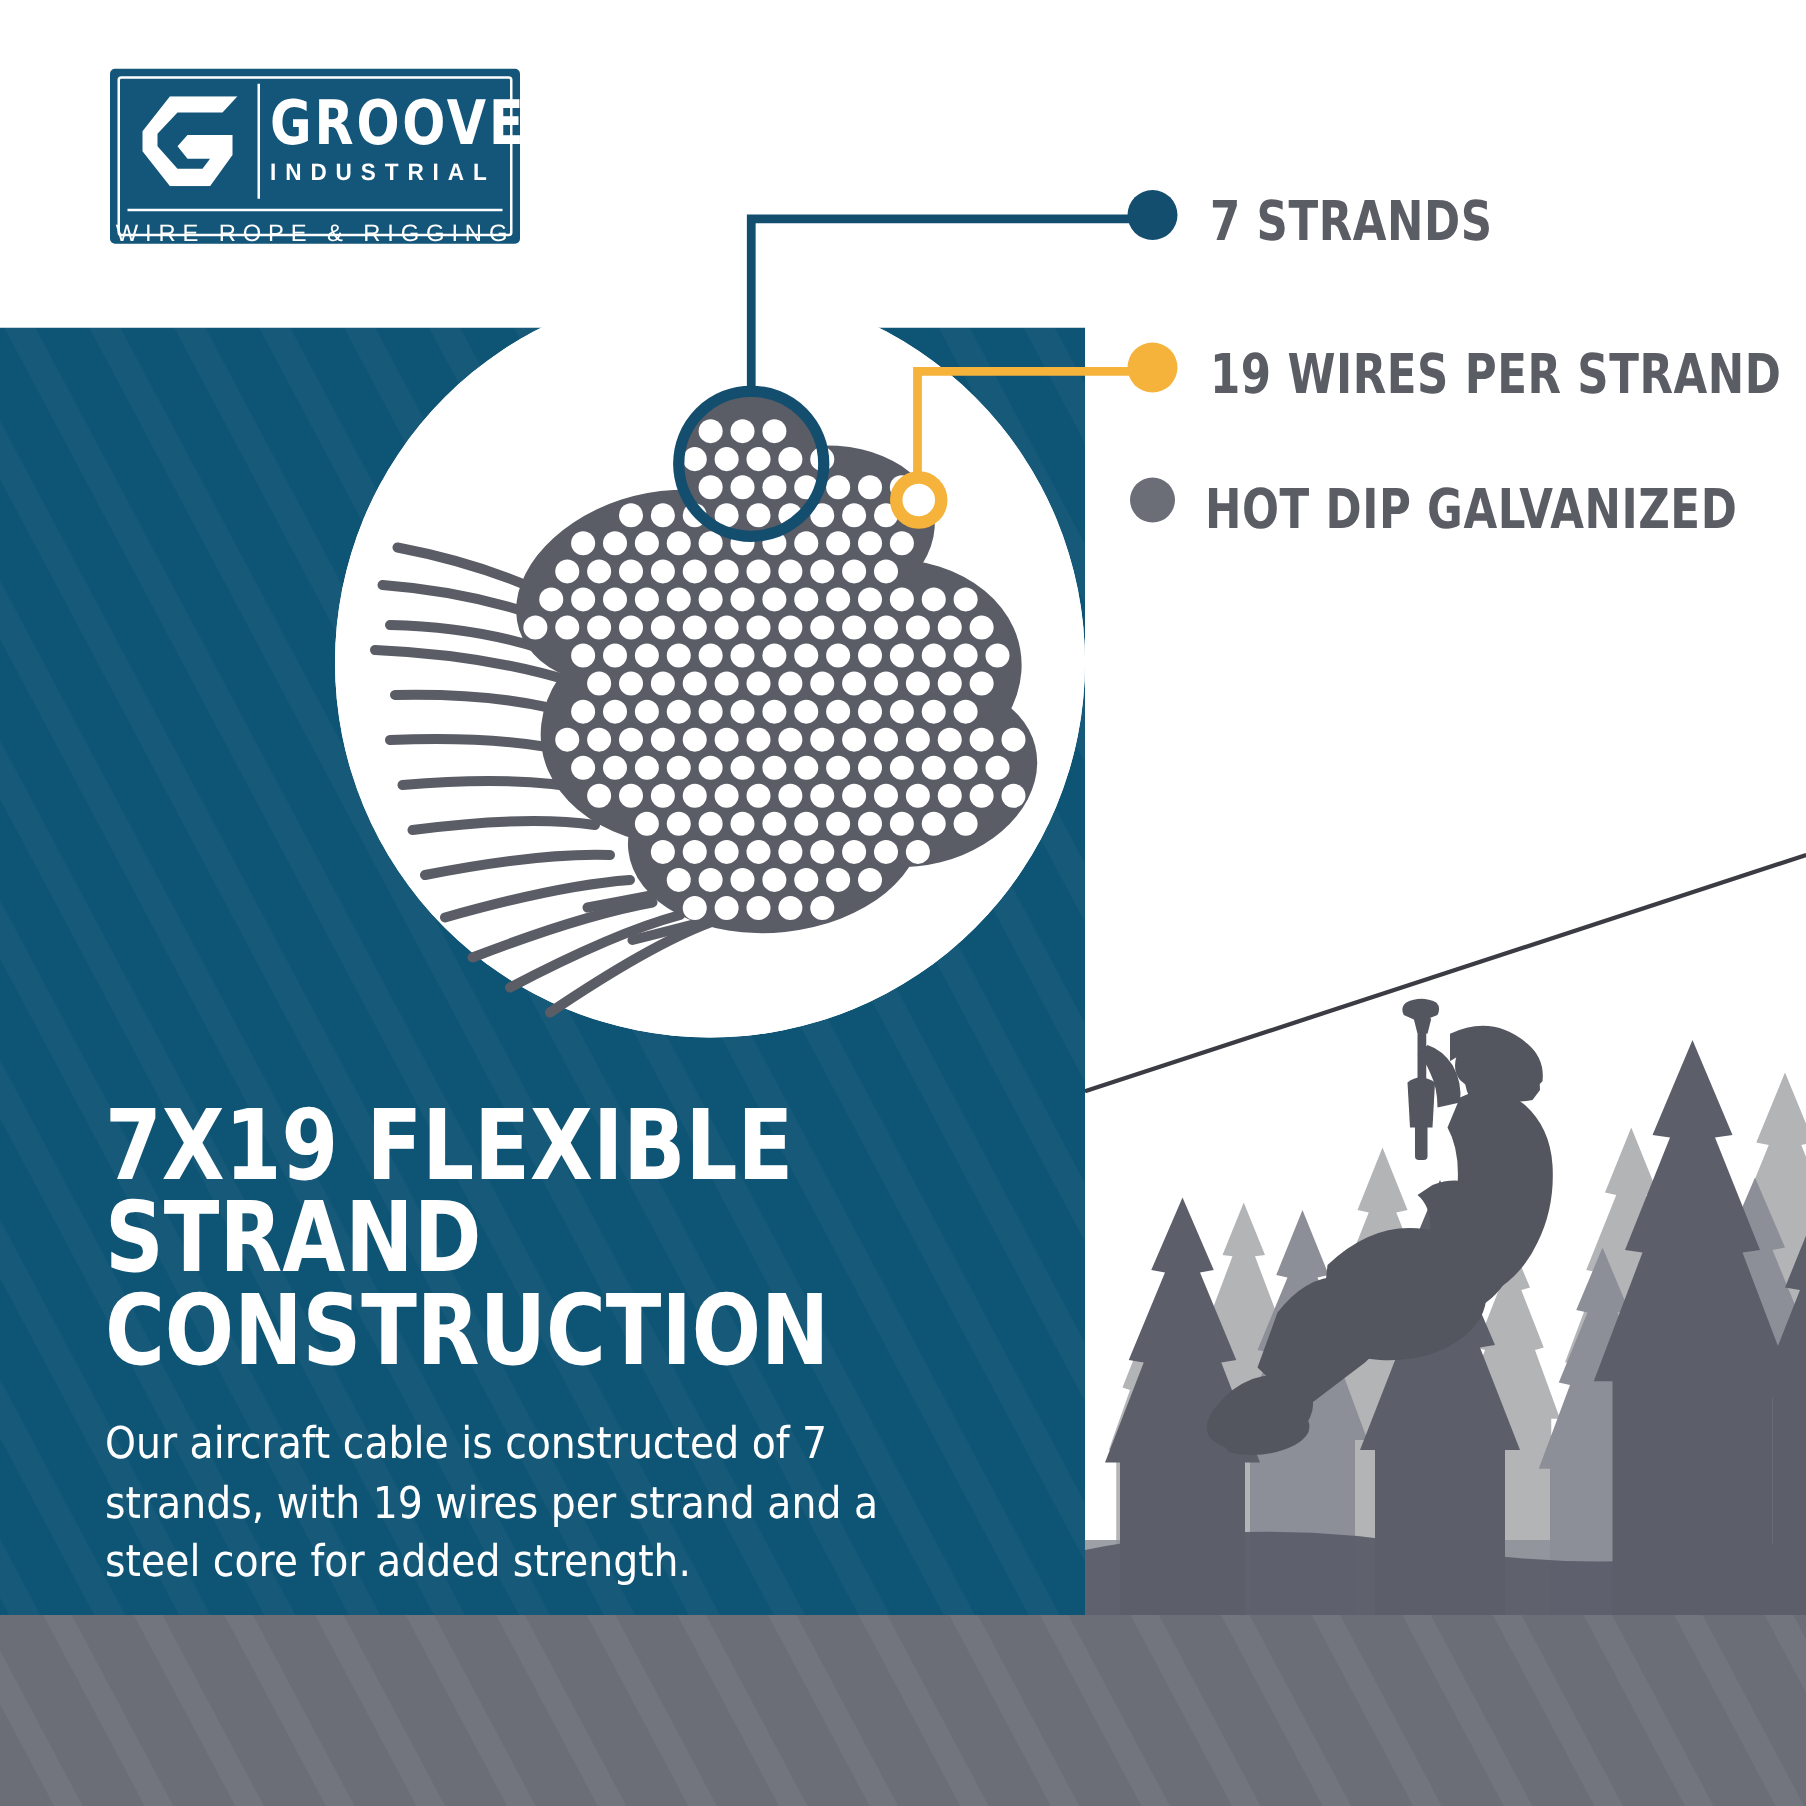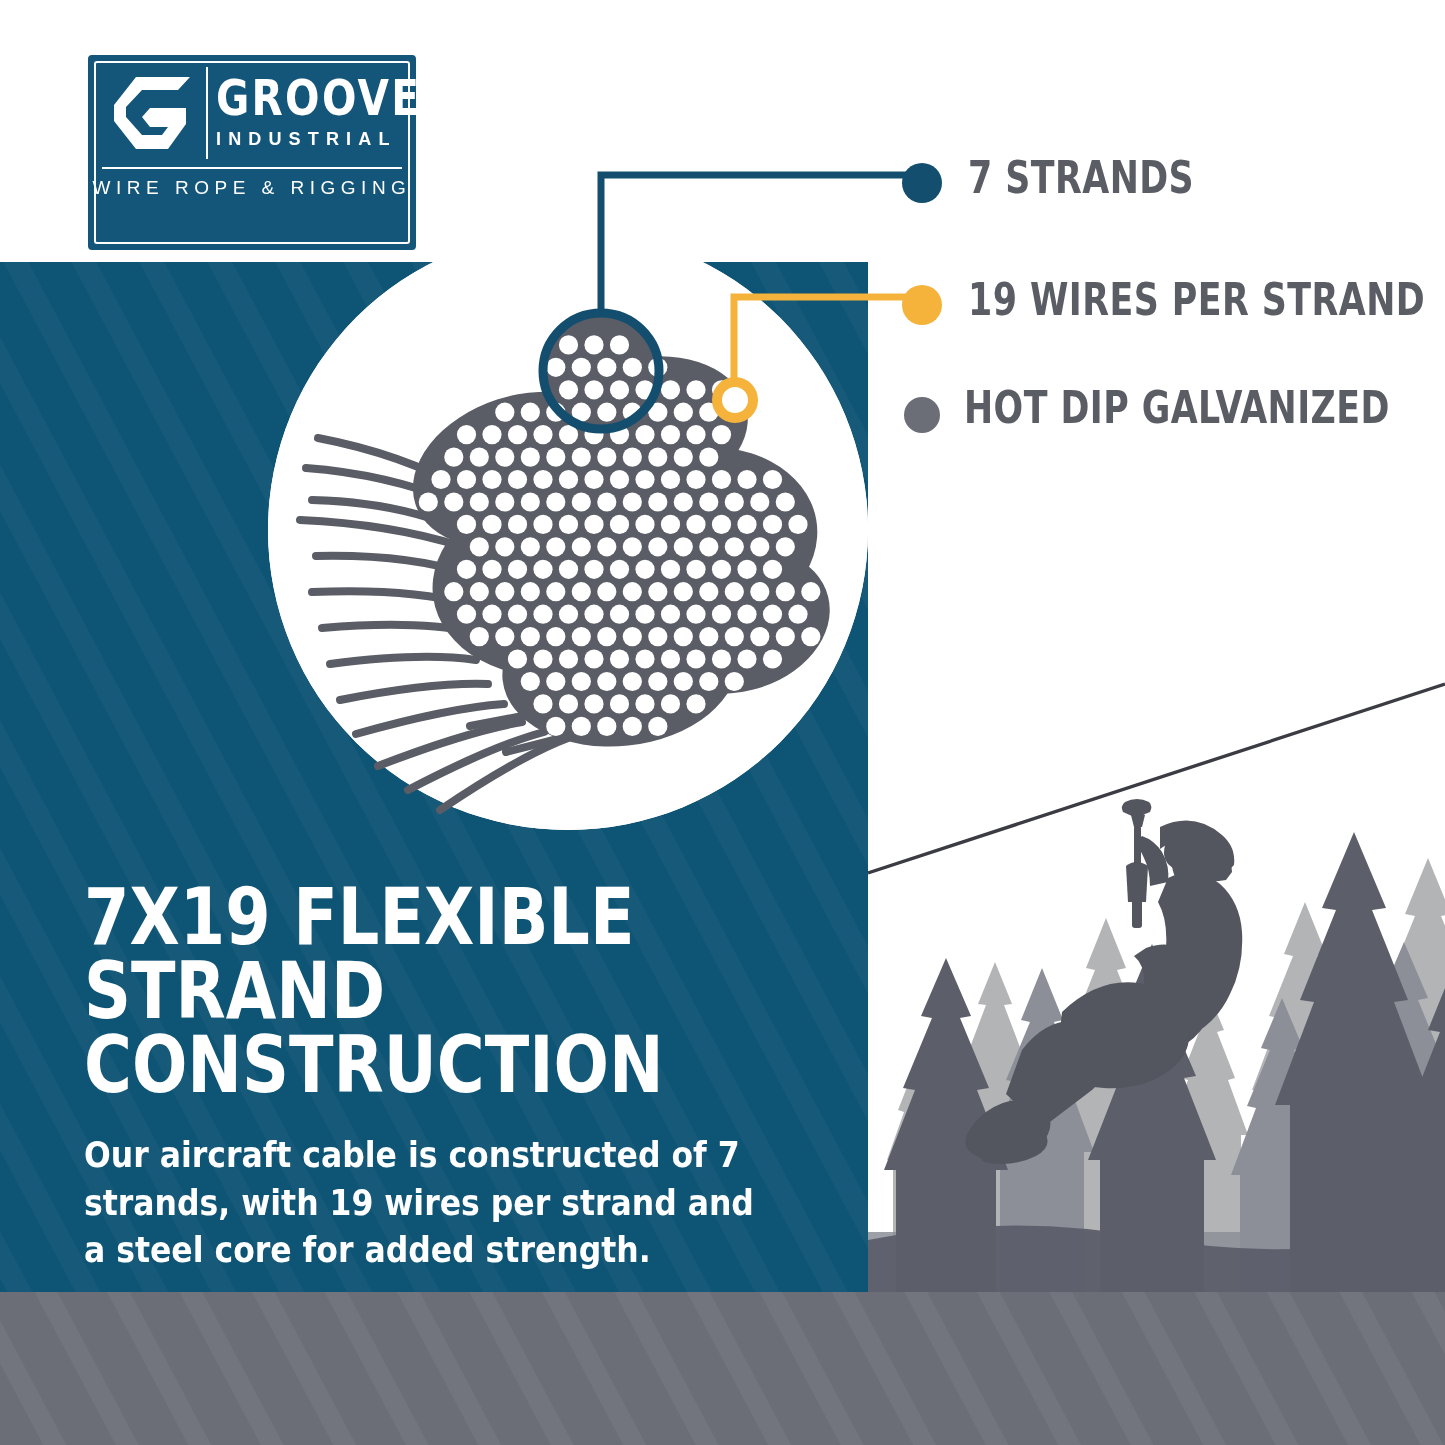--- a/index.html
+++ b/index.html
@@ -1,51 +1,51 @@
 <!DOCTYPE html>
 <html><head>
 <meta charset="utf-8">
 <style>
   html,body{margin:0;padding:0;background:#fff;}
   body{width:1445px;height:1445px;font-family:"Liberation Sans",sans-serif;}
   #stage{position:relative;width:1445px;height:1445px;overflow:hidden;background:#ffffff;}
   #stage svg.layer{position:absolute;top:0;left:0;width:1445px;height:1445px;}
 
   
-  #logo{position:absolute;left:88px;top:55px;width:328px;height:195px;}
+  #logo{position:absolute;left:88px;top:55px;width:328px;height:140px;}
   #logo .frame{position:absolute;inset:0;border:3px solid #14567a;border-radius:4px;background:#14567a;}
   #logo .inner{position:absolute;left:6px;top:6px;right:6px;bottom:6px;border:2px solid #ffffff;border-radius:3px;}
   #logo .markbox{position:absolute;left:14px;top:12px;width:104px;height:92px;border-right:2px solid #ffffff;}
   #logo .gmark{position:absolute;left:10px;top:10px;width:82px;height:72px;}
   #logo .wordmark{position:absolute;left:128px;top:10px;right:14px;height:96px;display:flex;flex-direction:column;justify-content:center;}
   #logo .w1{color:#ffffff;font-size:49px;line-height:.92;font-weight:bold;letter-spacing:2.5px;
             font-family:"Liberation Sans Narrow","DejaVu Sans Condensed","Liberation Sans",sans-serif;
             transform:scaleX(.92);transform-origin:left center;}
   #logo .w2{color:#ffffff;font-size:19px;font-weight:bold;letter-spacing:7.5px;margin-top:6px;
             font-family:"Liberation Sans",sans-serif;transform:scaleX(.95);transform-origin:left center;}
   #logo .divider{position:absolute;left:14px;right:14px;top:112px;height:2px;background:#ffffff;}
   #logo .tagline{position:absolute;left:0;right:0;top:118px;height:30px;display:flex;align-items:center;justify-content:center;
                  color:#ffffff;font-size:19px;font-weight:normal;letter-spacing:5.5px;}
 
   
-  .callout{position:absolute;display:flex;align-items:flex-end;}
+  .callout{position:absolute;display:flex;align-items:flex-start;}
   .callout .dot{border-radius:50%;flex:0 0 auto;}
   .callout .ctext{margin-left:26px;color:#5b5d65;font-size:44px;font-weight:bold;letter-spacing:.5px;white-space:nowrap;
         font-family:"Liberation Sans Narrow","DejaVu Sans Condensed","Liberation Sans",sans-serif;
         transform:scaleX(.88);transform-origin:left center;}
   #callout-0{left:902px;top:152px;}
   #callout-1{left:902px;top:274px;}
   #callout-2{left:902px;top:382px;}
 
   
   #headline{position:absolute;left:84px;top:880px;width:740px;}
   #headline h1{margin:0;color:#ffffff;font-size:78px;line-height:.95;font-weight:bold;letter-spacing:0px;
       font-family:"Liberation Sans Narrow","DejaVu Sans Condensed","Liberation Sans",sans-serif;
       transform:scaleX(.93);transform-origin:left top;}
-  #headline p{margin:30px 0 0 0;color:#ffffff;font-size:35px;line-height:1.36;font-weight:bold;width:680px;
+  #headline p{margin:30px 0 0 0;color:#ffffff;font-size:35px;line-height:1.36;font-weight:normal;width:680px;
       font-family:"Liberation Sans Narrow","DejaVu Sans Condensed","Liberation Sans",sans-serif;}
 </style>
 </head>
 <body>
 
 <div id="stage">
 
   <svg class="layer" viewBox="0 0 1445 1445">
     <defs>
       <pattern id="diagStripe" width="60" height="60" patternTransform="rotate(-28)" patternUnits="userSpaceOnUse">

